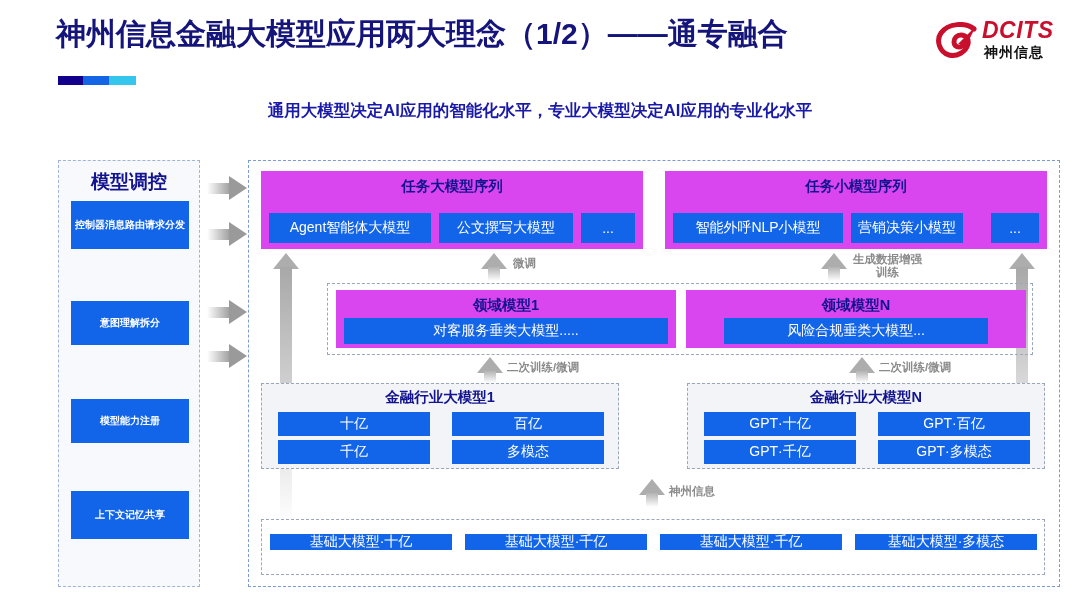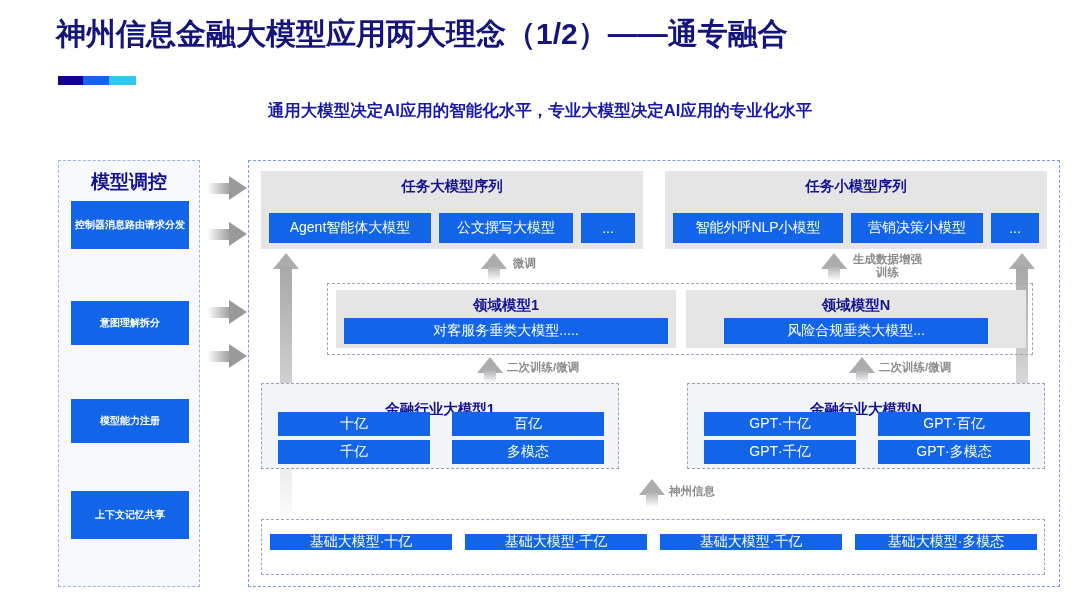--- a/index.html
+++ b/index.html
@@ -87,40 +87,40 @@
   .rarrow.a4{left:207px;top:344px;}
 
   
   #diagram{
     position:absolute;left:248px;top:160px;width:812px;height:427px;
     border:1px dashed #7b9ad6;box-sizing:border-box;background:#ffffff;
   }
 
   
   .panel{
-    position:absolute;background:#e5e5e5;box-sizing:border-box;
+    position:absolute;background:#d946ef;box-sizing:border-box;
   }
   .panel .panel-title{
     position:absolute;left:0;top:6px;width:100%;text-align:center;
     font-size:14.5px;font-weight:bold;color:#13138f;
   }
   .chip{
     position:absolute;background:#1265e8;color:#ffffff;
     font-size:14px;display:flex;align-items:center;justify-content:center;
     box-sizing:border-box;text-align:center;white-space:nowrap;
   }
 
   #task-big-panel{left:12px;top:10px;width:382px;height:78px;}
   #task-big-panel .c1{left:8px;top:42px;width:162px;height:30px;}
   #task-big-panel .c2{left:178px;top:42px;width:134px;height:30px;}
   #task-big-panel .c3{left:320px;top:42px;width:54px;height:30px;}
 
   #task-small-panel{left:416px;top:10px;width:382px;height:78px;}
   #task-small-panel .c1{left:8px;top:42px;width:170px;height:30px;}
-  #task-small-panel .c2{left:186px;top:42px;width:132px;height:30px;}
+  #task-small-panel .c2{left:186px;top:42px;width:112px;height:30px;}
   #task-small-panel .c3{left:326px;top:42px;width:48px;height:30px;}
 
   
   #domain-wrap{
     position:absolute;left:78px;top:122px;width:706px;height:72px;
     border:1px dashed #9aa6bb;box-sizing:border-box;
   }
   #domain-left{left:8px;top:6px;width:340px;height:58px;}
   #domain-left .c1{left:8px;top:28px;width:324px;height:26px;}
   #domain-right{left:358px;top:6px;width:340px;height:58px;}
@@ -129,21 +129,21 @@
   
   #fin-left{
     position:absolute;left:12px;top:222px;width:358px;height:86px;
     border:1px dashed #9aa6bb;box-sizing:border-box;background:#f2f4f7;
   }
   #fin-right{
     position:absolute;left:438px;top:222px;width:358px;height:86px;
     border:1px dashed #9aa6bb;box-sizing:border-box;background:#f2f4f7;
   }
   .fin .panel-title{
-    position:absolute;left:0;top:16px;width:100%;text-align:center;
+    position:absolute;left:0;top:4px;width:100%;text-align:center;
     font-size:14.5px;font-weight:bold;color:#13138f;
   }
   .fin .g1{left:16px;top:28px;width:152px;height:24px;}
   .fin .g2{left:190px;top:28px;width:152px;height:24px;}
   .fin .g3{left:16px;top:56px;width:152px;height:24px;}
   .fin .g4{left:190px;top:56px;width:152px;height:24px;}
 
   
   #base-wrap{
     position:absolute;left:12px;top:358px;width:784px;height:56px;
@@ -201,20 +201,28 @@
   <div id="page-title">神州信息金融大模型应用两大理念（1/2）——通专融合</div>
 
   <div id="title-underline">
     <div class="seg s1"></div>
     <div class="seg s2"></div>
     <div class="seg s3"></div>
   </div>
 
   <div id="subtitle">通用大模型决定AI应用的智能化水平，专业大模型决定AI应用的专业化水平</div>
 
+  <div id="logo">
+    <svg class="mark" viewBox="0 0 42 38">
+      <path d="M38 7 C30 0, 12 1, 5 11 C0 18, 3 30, 13 33 C21 35, 30 30, 32 22 C33 17, 30 13, 25 13 C21 13, 18 16, 18 20 C18 23, 20 25, 23 25 C25 25, 27 23.5, 27 21.5" fill="none" stroke="#c8102e" stroke-width="5" stroke-linecap="round"></path>
+      <path d="M40 4 L22 22 L31 22 Z" fill="#c8102e"></path>
+    </svg>
+    <div class="wordmark">DCITS</div>
+    <div class="cnmark">神州信息</div>
+  </div>
 </div>
 
 <div id="control-panel">
   <div class="cp-title">模型调控</div>
   <div class="cp-btn b1">控制器消息路由请求分发</div>
   <div class="cp-btn b2">意图理解拆分</div>
   <div class="cp-btn b3">模型能力注册</div>
   <div class="cp-btn b4">上下文记忆共享</div>
 </div>
 

